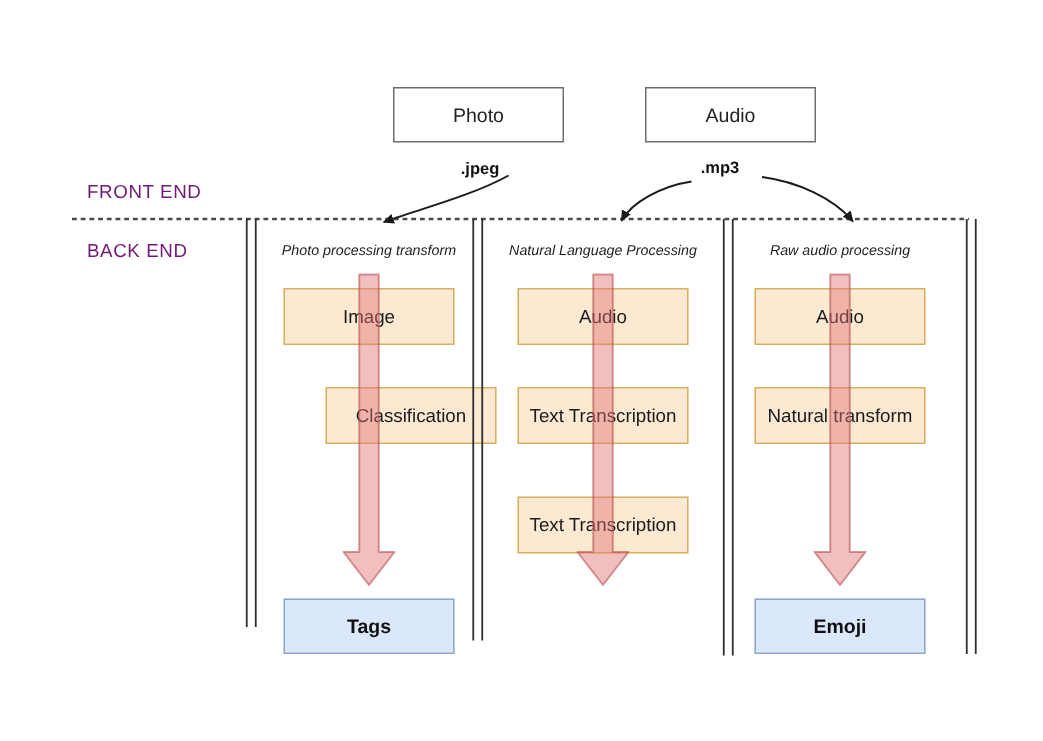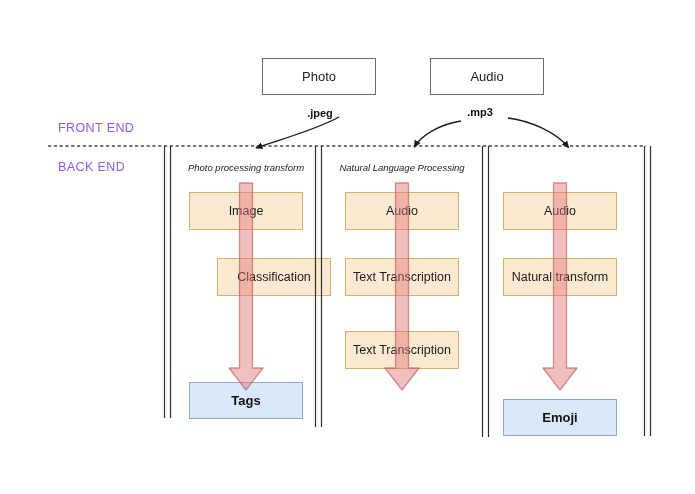--- a/index.html
+++ b/index.html
@@ -2,21 +2,21 @@
 <html style="--step-fill: #FCE9D2; --step-stroke: #D6B163; --output-fill: #DBE8FB; --output-stroke: #8FA8C8; --arrow-fill: #E2707573; --arrow-stroke: #B8545099;"><head>
 <meta charset="utf-8">
 <style>
   html,body{margin:0;padding:0;background:#ffffff;}
   .canvas{
     position:relative;width:695px;height:494px;background:#ffffff;
     font-family:"Liberation Sans", sans-serif;color:#1b1b1b;overflow:hidden;
   }
   .abs{position:absolute;}
   
-  .zone-label{font-size:12.5px;letter-spacing:.4px;color:#8b5cf6;}
+  .zone-label{font-size:12.5px;letter-spacing:.4px;color:#701a75;}
   
   .source-box{
     width:114px;height:37px;background:#ffffff;border:1px solid #6e6e6e;
     display:flex;align-items:center;justify-content:center;font-size:13px;color:#222;
     box-sizing:border-box;z-index:2;
   }
   .file-label{width:60px;text-align:center;font-size:11px;font-weight:bold;color:#111;z-index:2;}
   
   .pipeline-title{
     width:152px;text-align:center;font-style:italic;font-size:9.5px;color:#1c1c1c;z-index:2;
@@ -56,28 +56,29 @@
   </div>
   <div class="abs source-box" style="left:430px;top:58px;">
     <span>Audio</span>
   </div>
 
   <div class="abs file-label" style="left:290px;top:107px;">.jpeg</div>
   <div class="abs file-label" style="left:450px;top:106px;">.mp3</div>
 
   <div class="abs pipeline-title" style="left:170px;top:162px;">Photo processing transform</div>
   <div class="abs pipeline-title" style="left:326px;top:162px;">Natural Language Processing</div>
+  <div class="abs pipeline-title" style="left:484px;top:162px;">Raw audio processing</div>
 
   <div class="abs step-box" style="left:189px;top:192px;">
     <span>Image</span>
   </div>
   <div class="abs step-box" style="left:189px;top:258px;margin-left:28px;">
     <span>Classification</span>
   </div>
-  <div class="abs output-box" style="left:189px;top:382px;">
+  <div class="abs output-box" style="left:189px;top:399px;">
     <span>Tags</span>
   </div>
 
   <div class="abs step-box" style="left:345px;top:192px;">
     <span>Audio</span>
   </div>
   <div class="abs step-box" style="left:345px;top:258px;">
     <span>Text Transcription</span>
   </div>
   <div class="abs step-box" style="left:345px;top:331px;">

